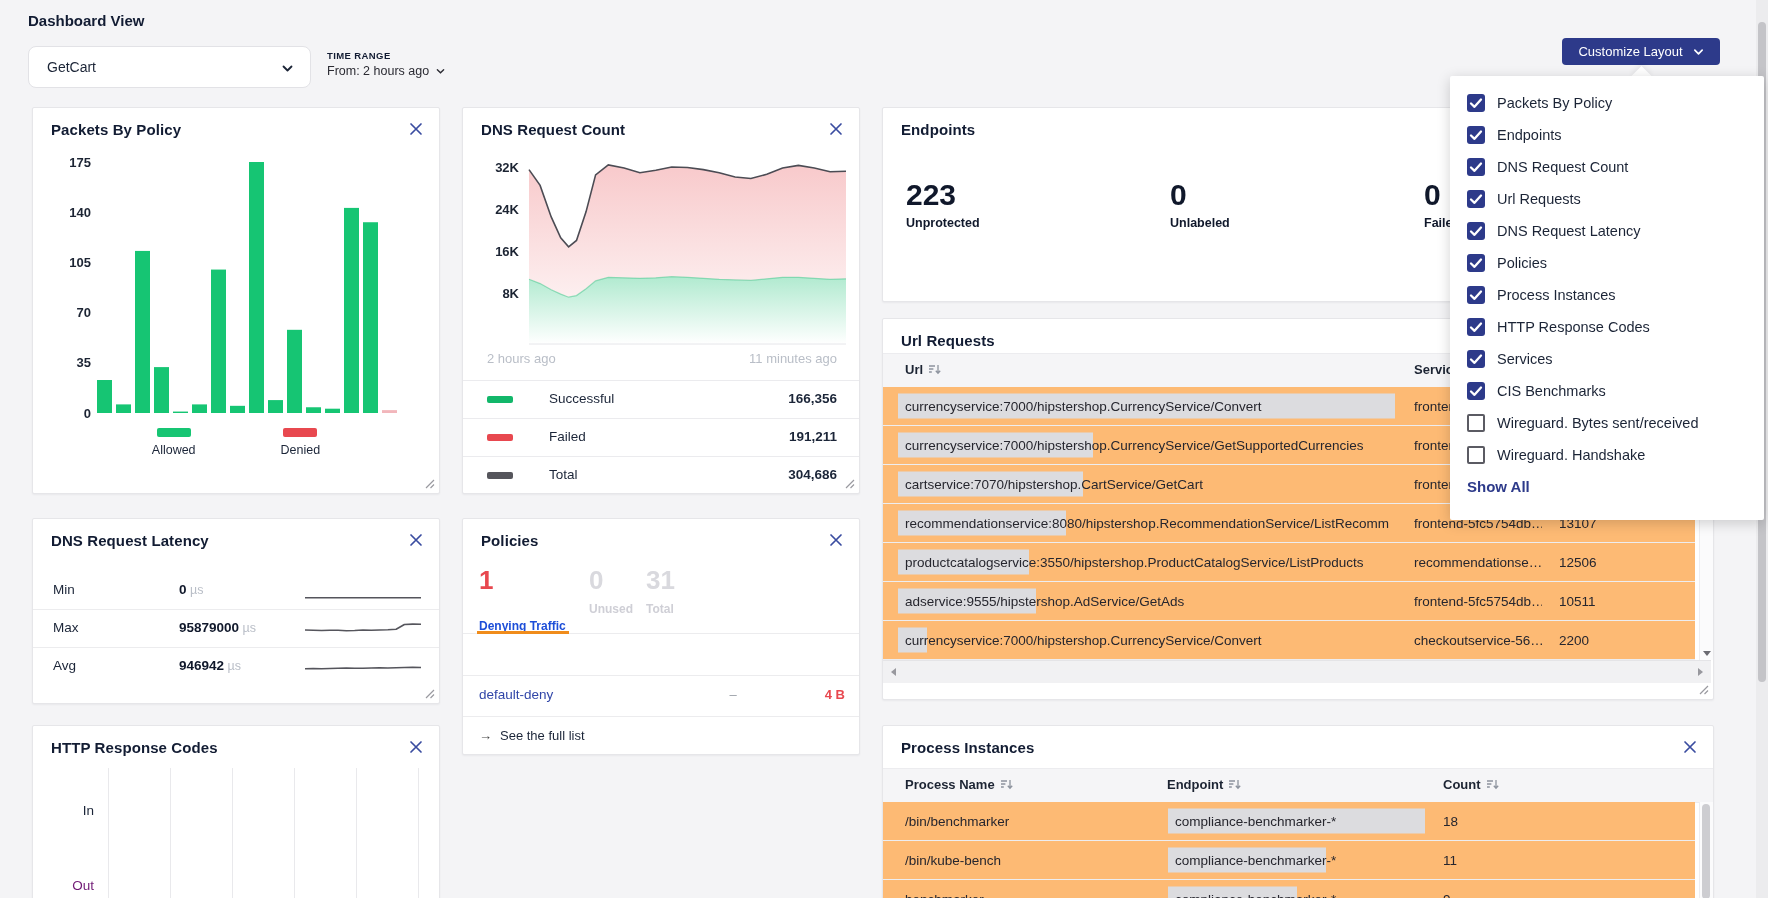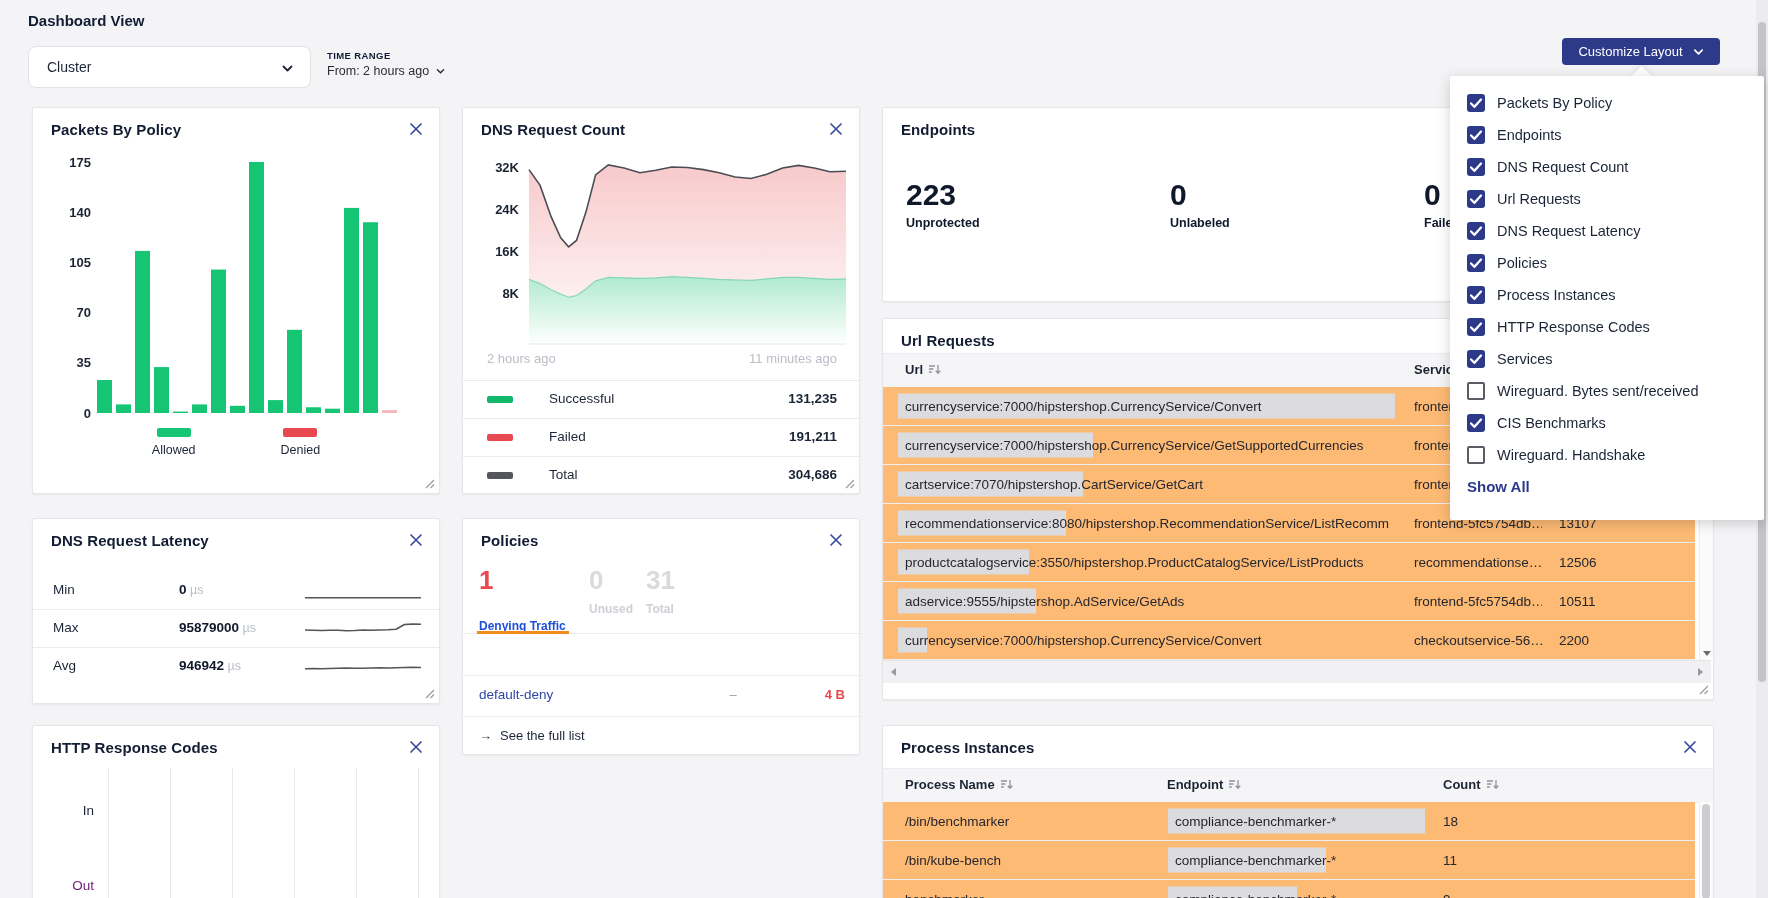--- a/index.html
+++ b/index.html
@@ -30,21 +30,21 @@
   .scroll-h{position:absolute;background:#f1f1f3;border-top:1px solid #e4e4e7;}
 </style>
 </head>
 <body>
 
 <div id="screen">
 
   <div class="abs" style="left:28px;top:12px;font-size:15px;font-weight:700;color:#121c33;">Dashboard View</div>
 
   <div class="abs" style="left:28px;top:46px;width:283px;height:42px;background:#fff;border:1px solid #e2e2e6;border-radius:8px;box-sizing:border-box;cursor:pointer;">
-    <span class="abs" style="left:18px;top:12px;font-size:14px;font-weight:500;color:#1b2436;">Cluster</span>
+    <span class="abs" style="left:18px;top:12px;font-size:14px;font-weight:500;color:#1b2436;">GetCart</span>
     <span class="abs" style="right:16px;top:14px;">
       <svg width="13" height="13" viewBox="0 0 13 13">
           <path d="M2.5 4.5 L6.5 8.5 L10.5 4.5" fill="none" stroke="#1b2436" stroke-width="1.8" stroke-linecap="round" stroke-linejoin="round"></path>
         </svg>
     </span>
   </div>
 
   <div class="abs" style="left:327px;top:50px;">
     <div style="font-size:9.5px;font-weight:800;letter-spacing:.4px;color:#121c33;">TIME RANGE</div>
     <div style="margin-top:3px;font-size:12.5px;color:#2b2b33;cursor:pointer;"><span>From: 2 hours ago</span>
@@ -138,21 +138,21 @@
         <path d="M66.0 131.3 L77.1 135.6 L88.2 141.8 L97.7 146.1 L105.6 149.2 L113.5 147.6 L123.1 140.8 L132.6 132.9 L145.3 129.3 L161.1 129.8 L176.9 130.3 L192.8 129.8 L208.7 128.7 L224.5 129.3 L240.4 130.3 L256.2 131.3 L272.1 131.9 L287.9 132.4 L303.8 130.8 L319.6 129.3 L335.4 129.3 L351.3 130.3 L367.1 131.3 L383.0 130.8" fill="none" stroke="rgba(73,201,143,0.55)" stroke-width="1.2"></path>
         <path d="M66.0 21.6 L77.1 37.4 L88.2 68.9 L97.7 89.9 L105.6 98.8 L113.5 92.5 L123.1 63.6 L132.6 26.9 L145.3 16.9 L161.1 20.0 L176.9 24.8 L192.8 22.2 L208.7 19.0 L224.5 19.5 L240.4 21.6 L256.2 24.8 L272.1 29.0 L287.9 30.5 L303.8 26.3 L319.6 20.0 L335.4 17.4 L351.3 20.0 L367.1 23.7 L383.0 23.2" fill="none" stroke="#4c4c54" stroke-width="1.6"></path>
         <line x1="66" y1="196" x2="383" y2="196" stroke="#e6e6ea" stroke-width="1"></line>
       </svg>
     <div class="abs" style="left:24px;top:243px;font-size:13px;color:#b9bec7;">2 hours ago</div>
     <div class="abs" style="right:22px;top:243px;font-size:13px;color:#b9bec7;">11 minutes ago</div>
     <div id="dns-legend" class="abs" style="left:0;top:272px;width:100%;">
         <div style="position: relative; height: 37px; border-top: 1px solid rgb(235, 235, 238);">
           <span style="position: absolute; left: 24px; top: 15px; width: 26px; height: 7px; border-radius: 2px; background: rgb(18, 183, 106);"></span>
           <span style="position: absolute; left: 86px; top: 10px; font-size: 13.5px; font-weight: 500; color: rgb(27, 37, 56);">Successful</span>
-          <span style="position: absolute; right: 22px; top: 10px; font-size: 13.5px; font-weight: 600; color: rgb(27, 37, 56);">131,235</span>
+          <span style="position: absolute; right: 22px; top: 10px; font-size: 13.5px; font-weight: 600; color: rgb(27, 37, 56);">166,356</span>
         </div>
         <div style="position: relative; height: 37px; border-top: 1px solid rgb(235, 235, 238);">
           <span style="position: absolute; left: 24px; top: 15px; width: 26px; height: 7px; border-radius: 2px; background: rgb(232, 72, 79);"></span>
           <span style="position: absolute; left: 86px; top: 10px; font-size: 13.5px; font-weight: 500; color: rgb(27, 37, 56);">Failed</span>
           <span style="position: absolute; right: 22px; top: 10px; font-size: 13.5px; font-weight: 600; color: rgb(27, 37, 56);">191,211</span>
         </div>
         <div style="position: relative; height: 37px; border-top: 1px solid rgb(235, 235, 238);">
           <span style="position: absolute; left: 24px; top: 15px; width: 26px; height: 7px; border-radius: 2px; background: rgb(85, 85, 92);"></span>
           <span style="position: absolute; left: 86px; top: 10px; font-size: 13.5px; font-weight: 500; color: rgb(27, 37, 56);">Total</span>
           <span style="position: absolute; right: 22px; top: 10px; font-size: 13.5px; font-weight: 600; color: rgb(27, 37, 56);">304,686</span>
@@ -413,30 +413,30 @@
             </svg></span>
           <span class="menu-label">HTTP Response Codes</span>
         </div>
         <div class="menu-item">
           <span class="cb on"><svg width="18" height="18" viewBox="0 0 18 18">
               <path d="M4 9.5 L7.5 12.8 L14 5.5" fill="none" stroke="#fff" stroke-width="2.3" stroke-linecap="round" stroke-linejoin="round"></path>
             </svg></span>
           <span class="menu-label">Services</span>
         </div>
         <div class="menu-item">
+          <span class="cb on"><svg width="18" height="18" viewBox="0 0 18 18">
+              <path d="M4 9.5 L7.5 12.8 L14 5.5" fill="none" stroke="#fff" stroke-width="2.3" stroke-linecap="round" stroke-linejoin="round"></path>
+            </svg></span>
+          <span class="menu-label">CIS Benchmarks</span>
+        </div>
+        <div class="menu-item">
           <span class="cb off"></span>
           <span class="menu-label">Wireguard. Bytes sent/received</span>
         </div>
         <div class="menu-item">
-          <span class="cb on"><svg width="18" height="18" viewBox="0 0 18 18">
-              <path d="M4 9.5 L7.5 12.8 L14 5.5" fill="none" stroke="#fff" stroke-width="2.3" stroke-linecap="round" stroke-linejoin="round"></path>
-            </svg></span>
-          <span class="menu-label">CIS Benchmarks</span>
-        </div>
-        <div class="menu-item">
           <span class="cb off"></span>
           <span class="menu-label">Wireguard. Handshake</span>
         </div>
       </div>
     <div class="abs" style="left:17px;top:402px;font-size:15px;font-weight:700;color:#2d3a8a;cursor:pointer;">Show All</div>
   </div>
 
 </div>
 
 </body></html>

